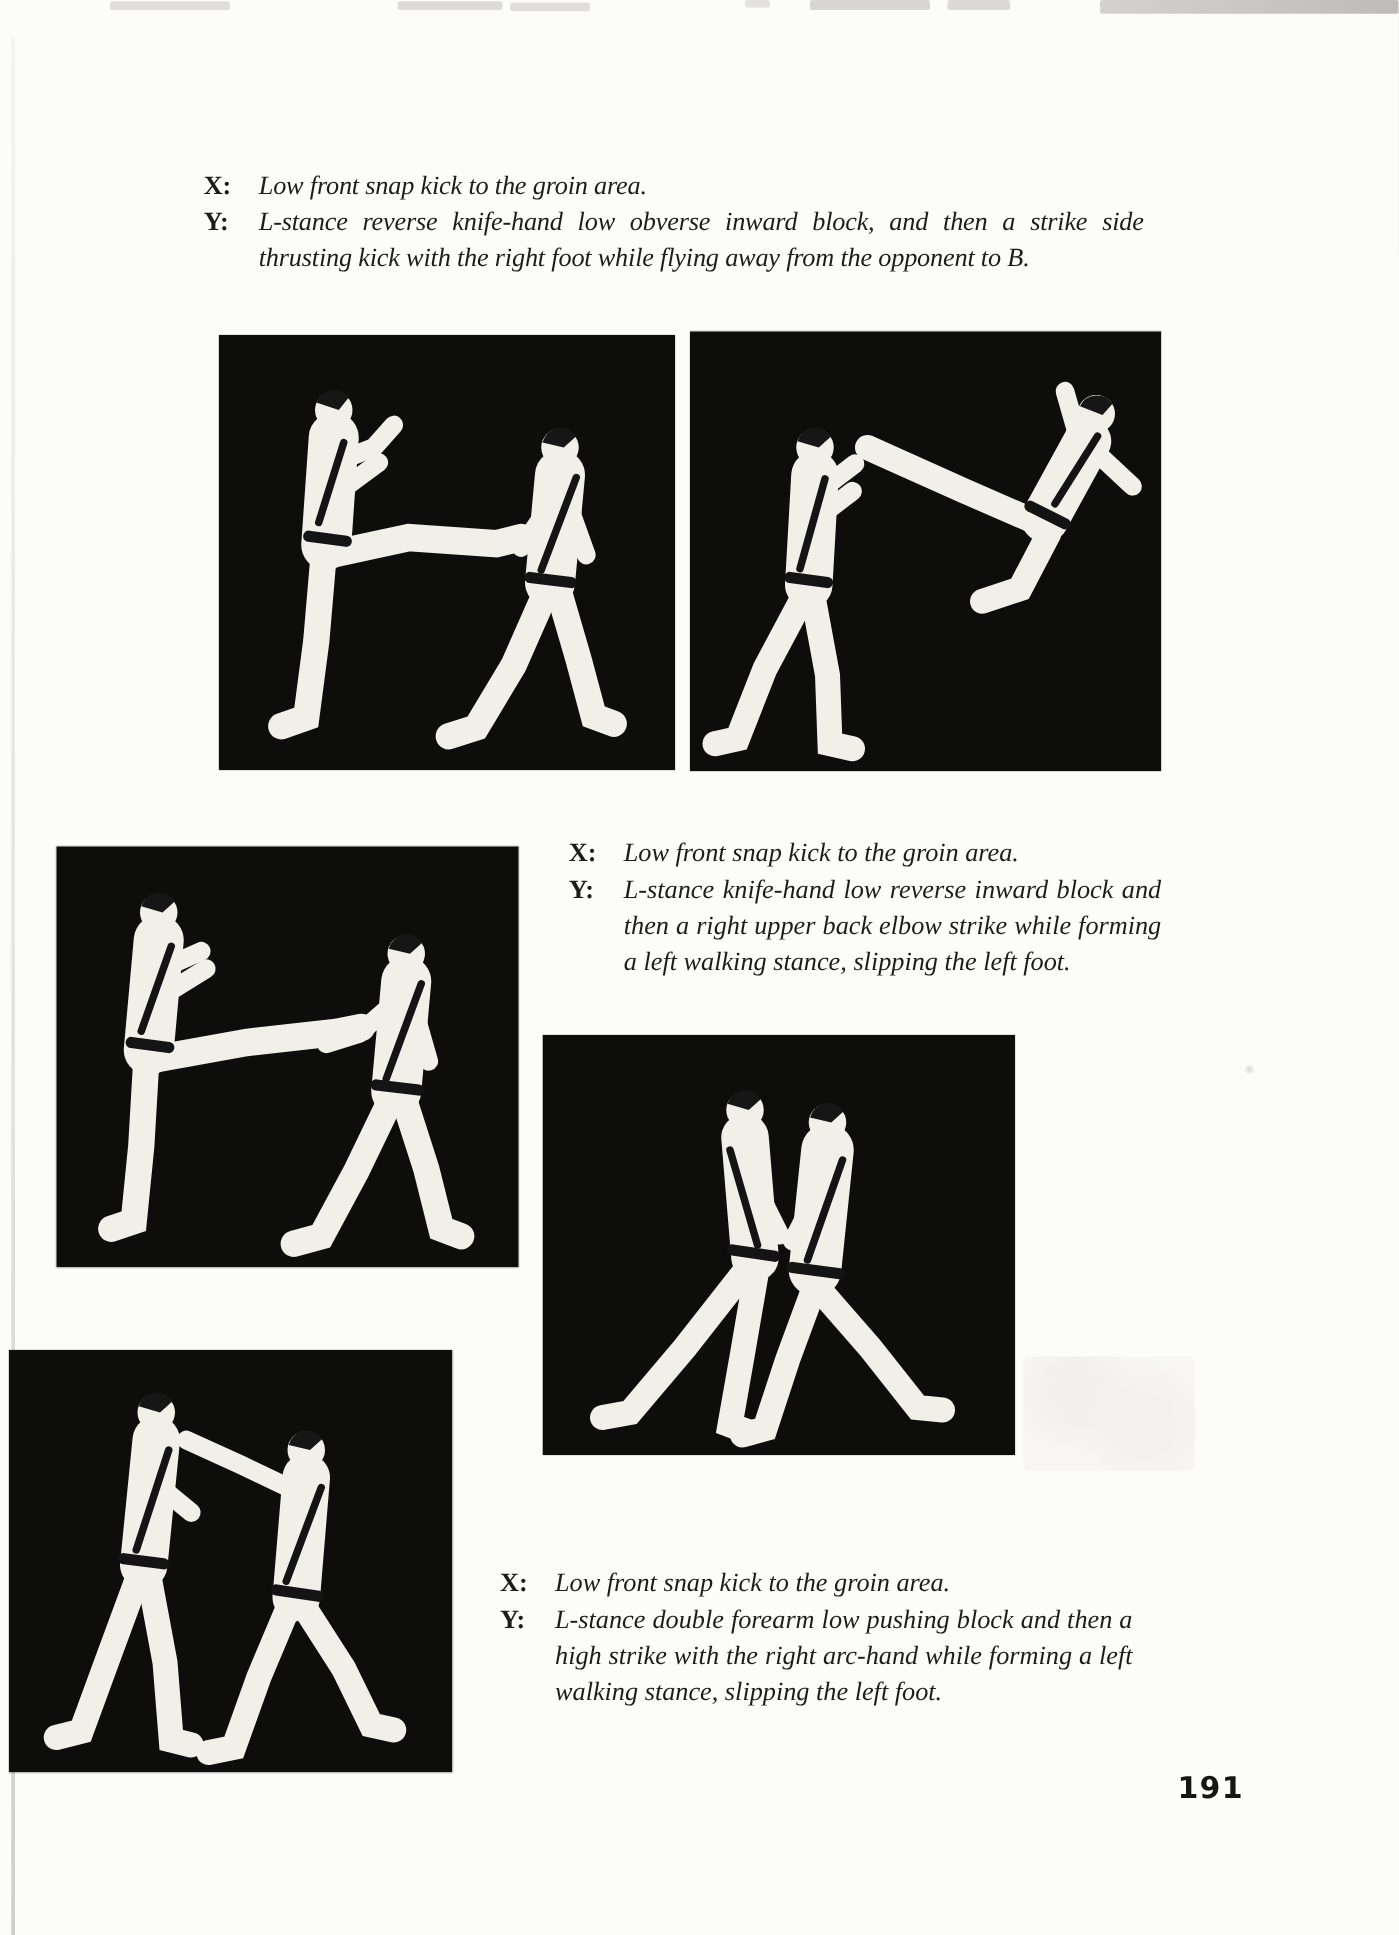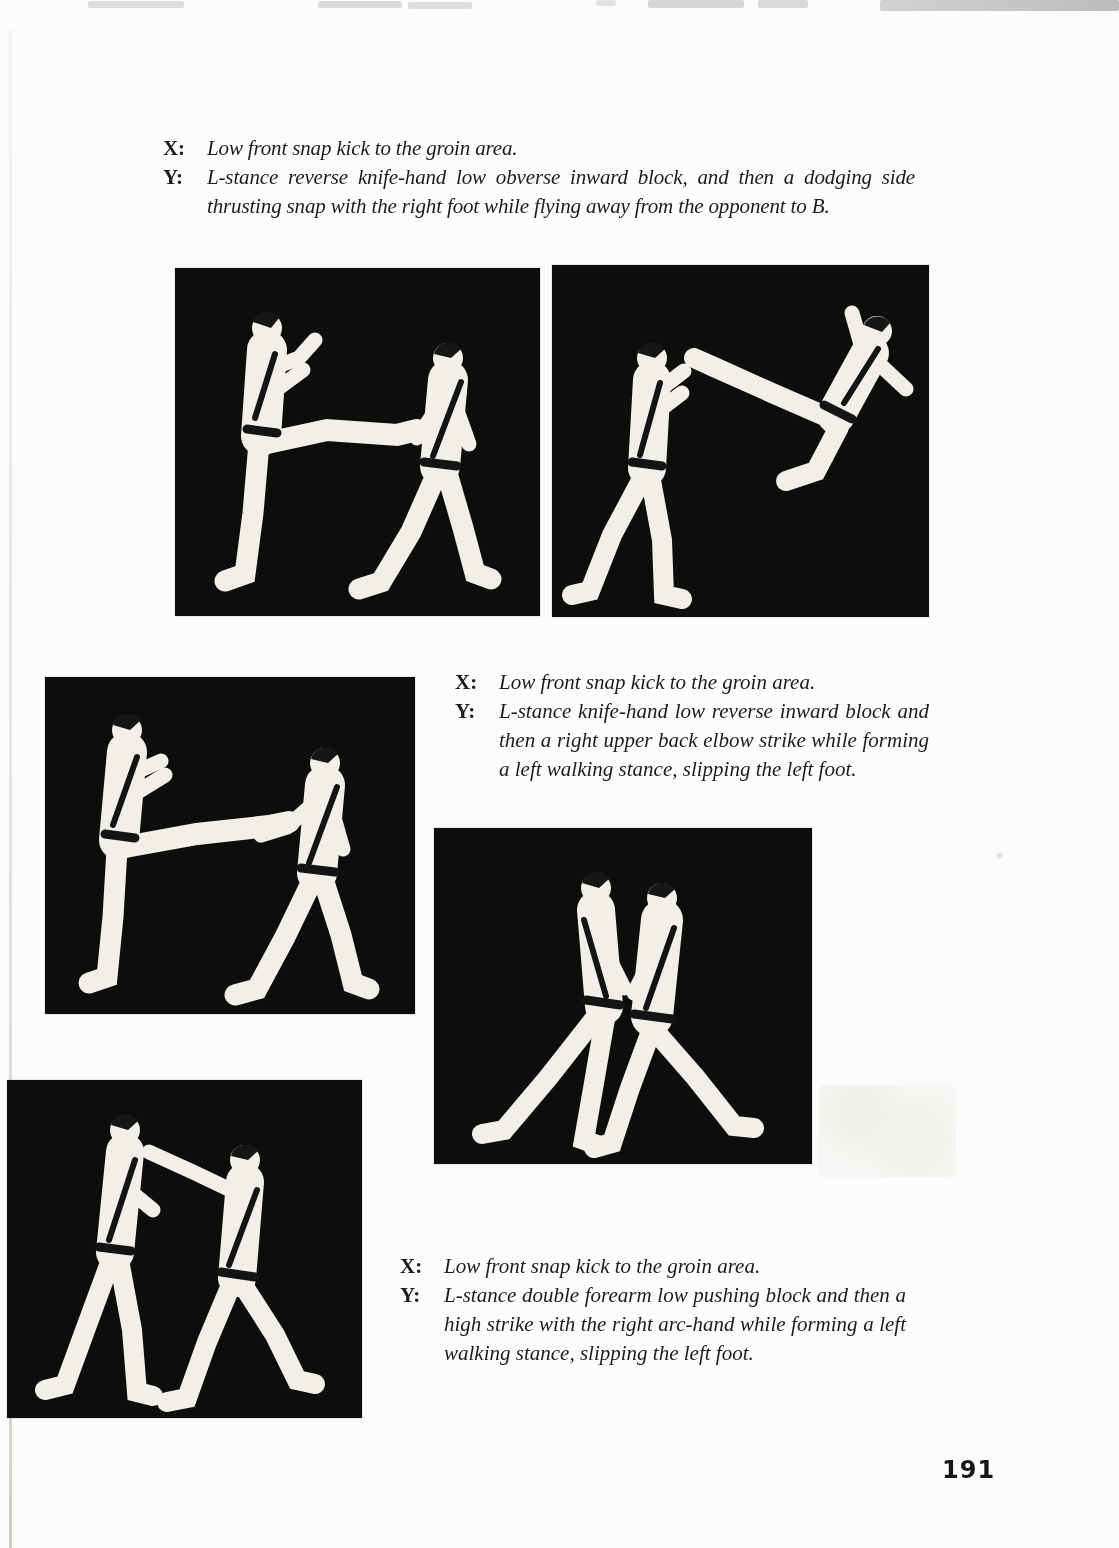--- a/index.html
+++ b/index.html
@@ -31,21 +31,21 @@
   .tblock{position:absolute;font-size:21px;line-height:29px;}
   .trow{display:grid;grid-template-columns:44px auto;}
   .lbl{font-weight:700;}
   .txt{text-align:justify;font-style:italic;}
   .tb1{letter-spacing:-0.15px;}
   
   .photo{position:absolute;box-shadow:0 0 1px rgba(40,40,40,.5);}
   .photo svg{display:block;}
   
   .folio{
-    position:absolute;left:942px;top:1456px;
+    position:absolute;left:942px;top:1416px;
     font-family:"DejaVu Sans","Liberation Sans",sans-serif;
     font-weight:700;font-size:24px;letter-spacing:1px;color:#161616;
   }
 </style>
 </head>
 <body>
 
 <div class="page">
 
   <div class="top-dash" style="left:88px;top:1px;width:96px;height:7px;background:#dedddb;"></div>
@@ -59,21 +59,21 @@
   <div class="bleed-patch"></div>
   <div class="speck"></div>
 
   <section class="tblock tb1" style="left:163px;top:134px;width:752px;">
     <div class="trow">
       <span class="lbl">X:</span>
       <span class="txt">Low front snap kick to the groin area.</span>
     </div>
     <div class="trow">
       <span class="lbl">Y:</span>
-      <span class="txt">L-stance reverse knife-hand low obverse inward block, and then a dodging side thrusting snap with the right foot while flying away from the opponent to B.</span>
+      <span class="txt">L-stance reverse knife-hand low obverse inward block, and then a strike side thrusting kick with the right foot while flying away from the opponent to B.</span>
     </div>
   </section>
 
   <figure class="photo" style="left:175px;top:268px;margin:0;">
     <svg width="365" height="348" viewBox="0 0 365 348" xmlns="http://www.w3.org/2000/svg">
       <rect width="365" height="348" fill="#0d0d0b"></rect>
       <g stroke="#f1efe8" fill="none" stroke-linecap="round">
 
         <line x1="92" y1="82" x2="86" y2="168" stroke-width="40"></line>
         <circle cx="92" cy="60" r="15" fill="#f1efe8" stroke="none"></circle>

